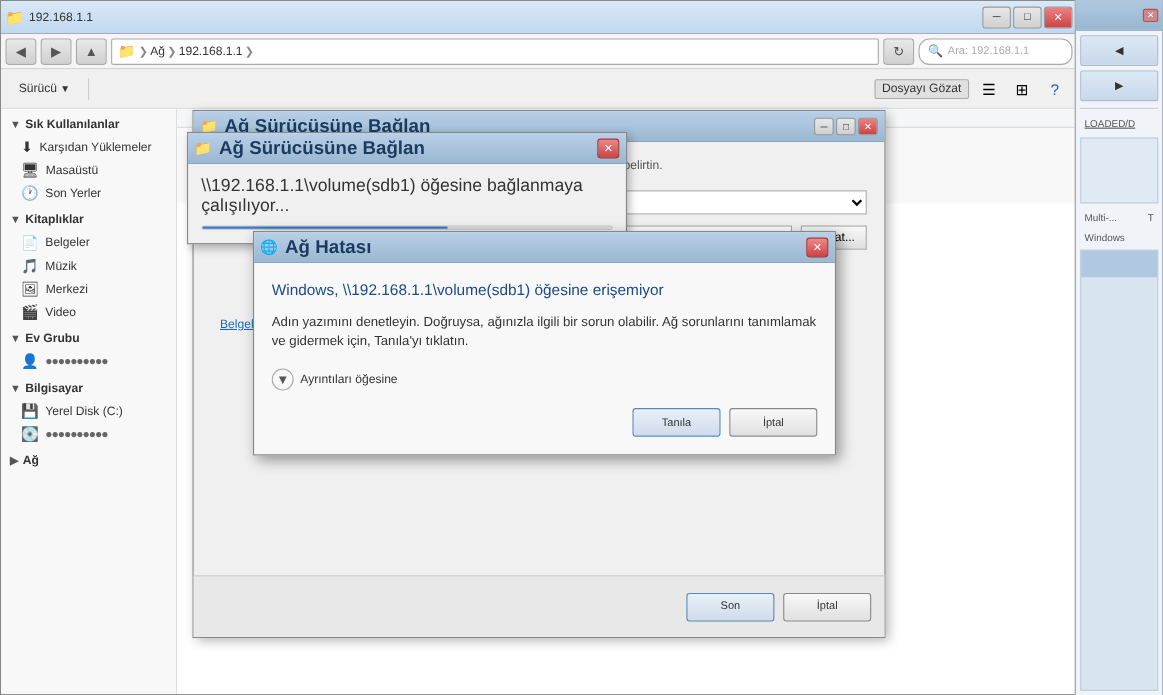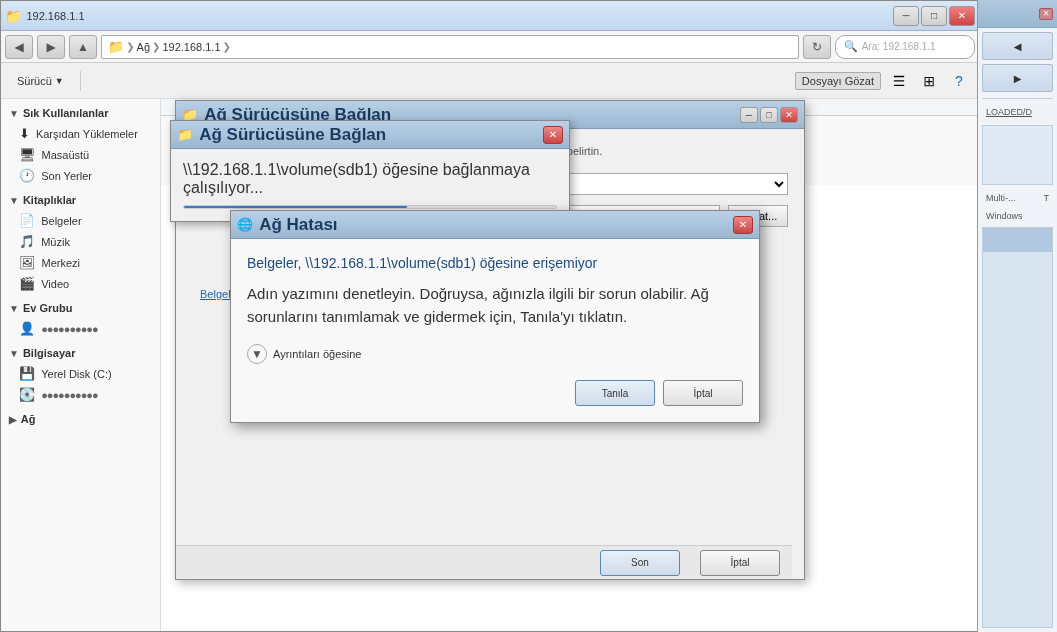--- a/index.html
+++ b/index.html
@@ -296,21 +296,21 @@
     .dialog-error-body {
       padding: 16px;
     }
     .error-title {
       font-size: 14px;
       color: #1a4a8a;
       margin-bottom: 12px;
       font-weight: normal;
     }
     .error-message {
-      font-size: 15px;
+      font-size: 12px;
       color: #333;
       line-height: 1.5;
       margin-bottom: 16px;
     }
     .error-details-row {
       display: flex;
       align-items: center;
       margin-bottom: 16px;
     }
     .details-icon {
@@ -411,29 +411,29 @@
     .link-text {
       color: #1a6ab8;
       font-size: 11px;
       text-decoration: underline;
       cursor: pointer;
     }
     .main-dialog-bottom {
       position: absolute;
       bottom: 0;
       left: 0;
-      right: 12px;
-      height: 34px;
+      right: 0;
+      height: 56px;
       background: #e8e8e8;
       border-top: 1px solid #ccc;
       display: flex;
       align-items: center;
       justify-content: flex-end;
       padding: 0 12px;
-      gap: 20px;
+      gap: 8px;
     }
     .triangle { display: inline-block; font-size: 10px; color: #555; }
 
     
     .explorer-content {
       flex: 1;
       background: white;
       padding: 8px;
       display: flex;
       flex-wrap: wrap;
@@ -755,21 +755,21 @@
 
   <div class="dialog-error">
     <div class="dialog-title-bar">
       <div style="display:flex;align-items:center;gap:6px;">
         <span style="font-size:13px;">🌐</span>
         <span class="dialog-title-text">Ağ Hatası</span>
       </div>
       <div class="dialog-close-btn">✕</div>
     </div>
     <div class="dialog-error-body">
-      <div class="error-title">Belgeler, \\192.168.1.1\volume(sdb1) öğesine erişemiyor</div>
+      <div class="error-title">Windows, \\192.168.1.1\volume(sdb1) öğesine erişemiyor</div>
       <div class="error-message">Adın yazımını denetleyin. Doğruysa, ağınızla ilgili bir sorun olabilir. Ağ sorunlarını tanımlamak ve gidermek için, Tanıla'yı tıklatın.</div>
       <div class="error-details-row">
         <div class="details-icon">▼</div>
         <span class="details-label">Ayrıntıları öğesine</span>
       </div>
       <div class="error-buttons">
         <div class="dialog-btn primary">Tanıla</div>
         <div class="dialog-btn">İptal</div>
       </div>
     </div>

